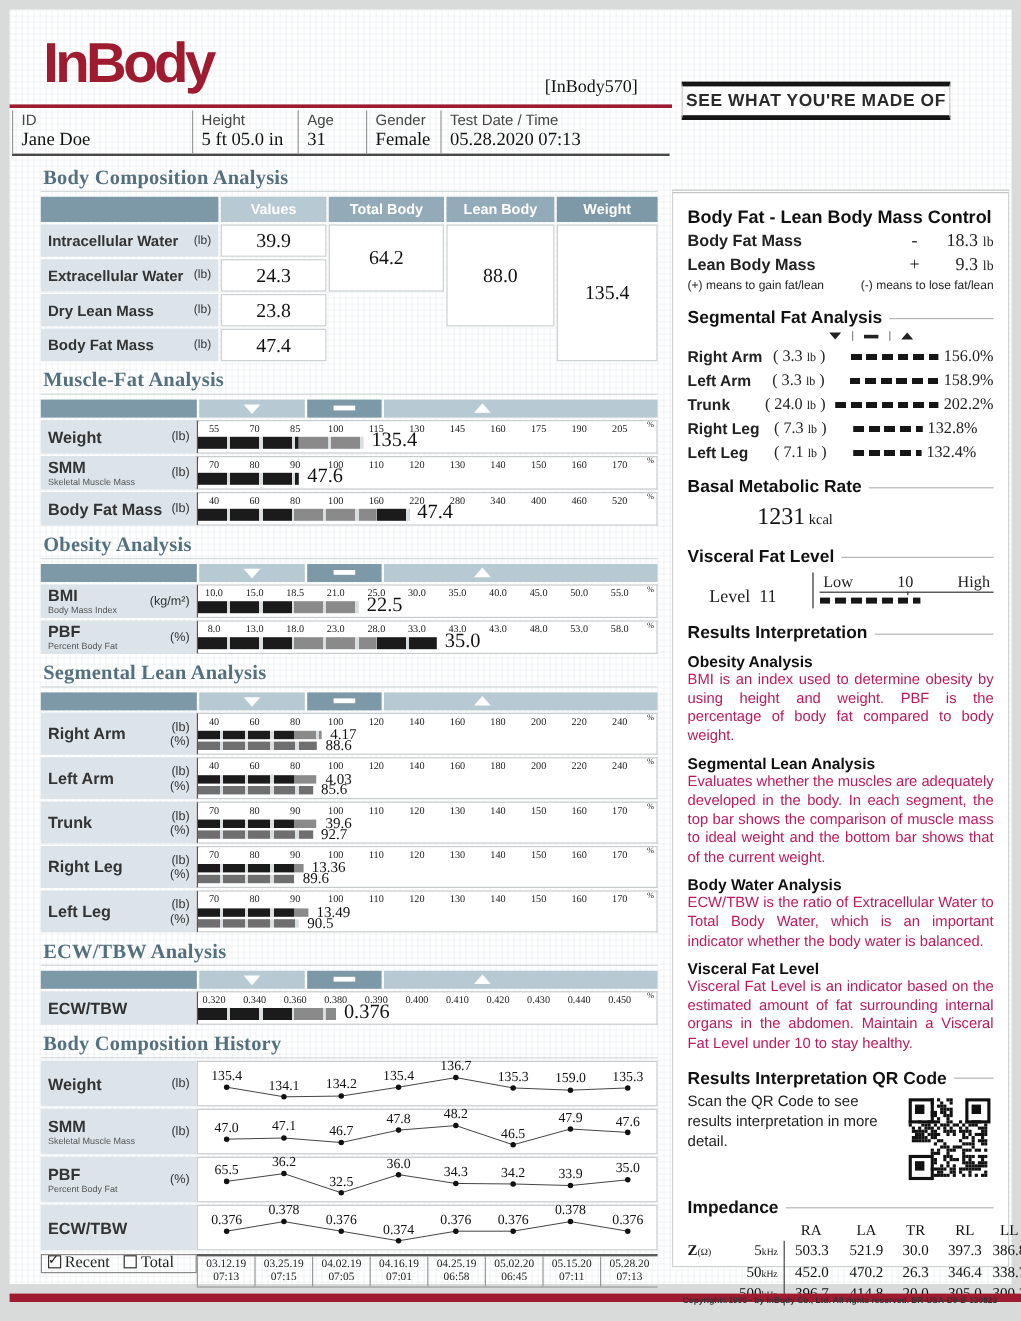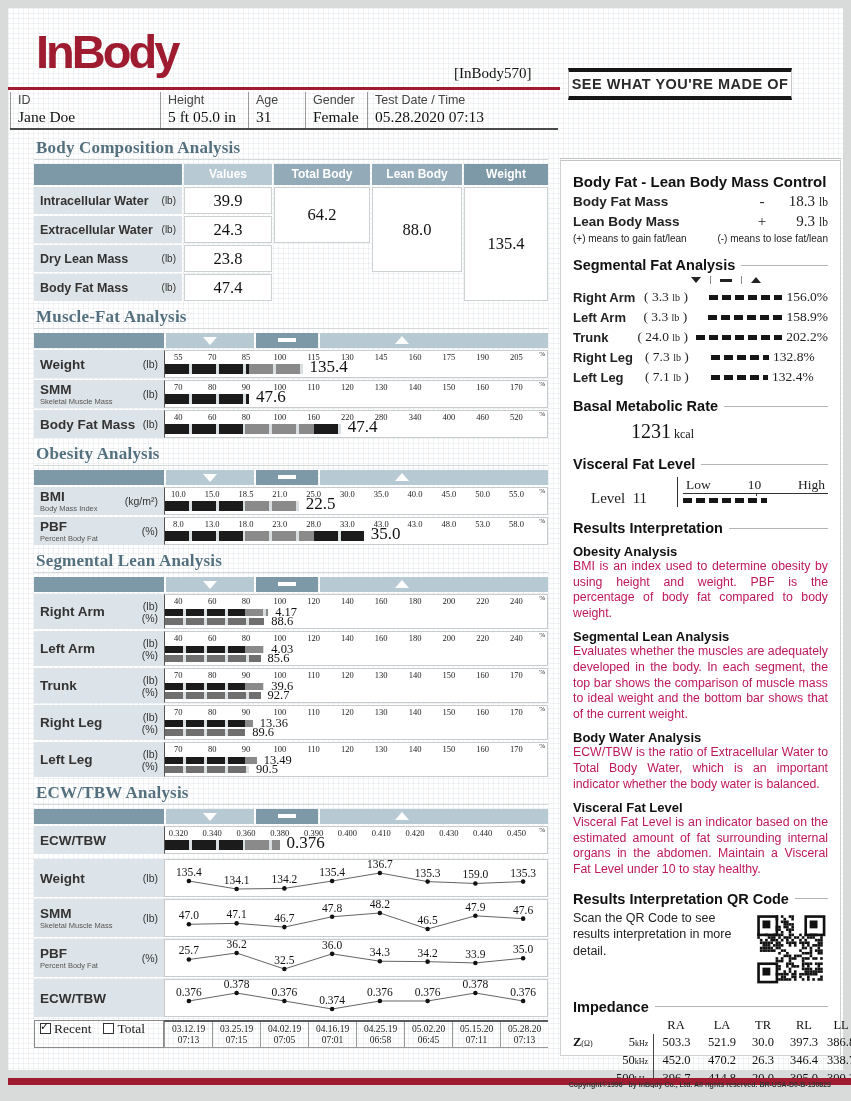--- a/index.html
+++ b/index.html
@@ -49,21 +49,21 @@
   .bwrap{display:flex;height:10px;margin-top:1px;position:relative;}
   .bwrap.small{height:7px;margin-top:2px;}
   .bseg{height:100%;}
   .bval{position:absolute;top:-7px;font-family:"Liberation Serif",serif;font-size:17px;color:#111;white-space:nowrap;}
   .bval.small{top:-4px;font-size:12.5px;}
   
   .hrow{display:flex;margin-top:2px;}
   .hplot{flex:1;border:1px solid #c9ccce;position:relative;height:36px;background:#fff;}
   .hv{position:absolute;transform:translateX(-50%);font-family:"Liberation Serif",serif;font-size:11.5px;color:#111;white-space:nowrap;}
   .drow{display:flex;margin-top:3px;}
-  .dlegend{width:130px;box-sizing:border-box;border:1px solid #8a8a8a;display:flex;align-items:flex-start;gap:12px;font-family:"Liberation Serif",serif;font-size:13.5px;padding-left:5px;height:28px;}
+  .dlegend{width:130px;box-sizing:border-box;border:1px solid #8a8a8a;display:flex;align-items:flex-end;gap:12px;font-family:"Liberation Serif",serif;font-size:13.5px;padding-left:5px;height:16px;}
   .cb{display:inline-block;width:9px;height:9px;border:1px solid #333;margin-right:3px;position:relative;top:1px;background:#fff;}
   .cb.checked:after{content:"✓";position:absolute;left:-1px;top:-4px;font-size:11px;color:#111;}
   .dcells{flex:1;display:flex;border-top:2px solid #5a5a5a;border-bottom:1px solid #999;height:28px;box-sizing:border-box;}
   .dcell{flex:1;text-align:center;font-family:"Liberation Serif",serif;font-size:9.5px;line-height:11px;border-left:1px solid #999;padding-top:2px;}
   
   .rpanel{position:absolute;left:552px;top:150px;width:281px;height:898px;background:#fff;border:1px solid #d0d2d2;border-top:3px double #c2c4c4;padding:12px 12px 6px;box-sizing:border-box;}
   .ctl-title{font-size:15px;font-weight:bold;color:#111;}
   .ctl-row{display:flex;align-items:baseline;font-size:13.5px;margin-top:3px;}
   .ctl-label{font-weight:bold;flex:1;}
   .ctl-sign{font-family:"Liberation Serif",serif;font-size:15px;width:26px;text-align:center;}
@@ -599,20 +599,21 @@
               <div class="bwrap">
                 <div class="bseg" style="width: 21%; background: repeating-linear-gradient(90deg, rgb(27, 27, 27) 0px, rgb(27, 27, 27) 24px, rgb(217, 222, 224) 24px, rgb(217, 222, 224) 27px);"></div>
                 <div class="bseg" style="width: 9%; background: repeating-linear-gradient(90deg, rgb(138, 138, 138) 0px, rgb(138, 138, 138) 24px, rgb(217, 222, 224) 24px, rgb(217, 222, 224) 27px);"></div>
                 <span class="bval" style="left: calc(30% + 7px);">0.376</span>
               </div>
             </div>
           </div>
         </div>
     </div>
     <div class="sec">
+      <div class="stitle">Body Composition History</div>
       <div id="history">
           <div class="hrow">
             <div class="glabel">
               <div class="gl-main">
                 <div class="gl-name">Weight</div>
               </div>
               <div class="gl-units">(lb)</div>
             </div>
             <div class="hplot">
               <svg viewBox="0 0 384 36" preserveAspectRatio="none" width="100%" height="100%" style="position: absolute; inset: 0px;">
@@ -679,21 +680,21 @@
                 <polyline points="24,19.48648648648648 72,13 120,29 168,13.864864864864877 216,21.216216216216235 264,21.648648648648642 312,22.945945945945958 360,18.1891891891892" fill="none" stroke="#3c3c3c" stroke-width="0.8"></polyline>
                 <circle cx="24" cy="19.48648648648648" r="2.3" fill="#111"></circle>
                 <circle cx="72" cy="13" r="2.3" fill="#111"></circle>
                 <circle cx="120" cy="29" r="2.3" fill="#111"></circle>
                 <circle cx="168" cy="13.864864864864877" r="2.3" fill="#111"></circle>
                 <circle cx="216" cy="21.216216216216235" r="2.3" fill="#111"></circle>
                 <circle cx="264" cy="21.648648648648642" r="2.3" fill="#111"></circle>
                 <circle cx="312" cy="22.945945945945958" r="2.3" fill="#111"></circle>
                 <circle cx="360" cy="18.1891891891892" r="2.3" fill="#111"></circle>
               </svg>
-              <span class="hv" style="left: 6.25%; top: 4.48649px;">25.7</span>
+              <span class="hv" style="left: 6.25%; top: 4.48649px;">65.5</span>
               <span class="hv" style="left: 18.75%; top: -2px;">36.2</span>
               <span class="hv" style="left: 31.25%; top: 14px;">32.5</span>
               <span class="hv" style="left: 43.75%; top: -1.13514px;">36.0</span>
               <span class="hv" style="left: 56.25%; top: 6.21622px;">34.3</span>
               <span class="hv" style="left: 68.75%; top: 6.64865px;">34.2</span>
               <span class="hv" style="left: 81.25%; top: 7.94595px;">33.9</span>
               <span class="hv" style="left: 93.75%; top: 3.18919px;">35.0</span>
             </div>
           </div>
           <div class="hrow">

